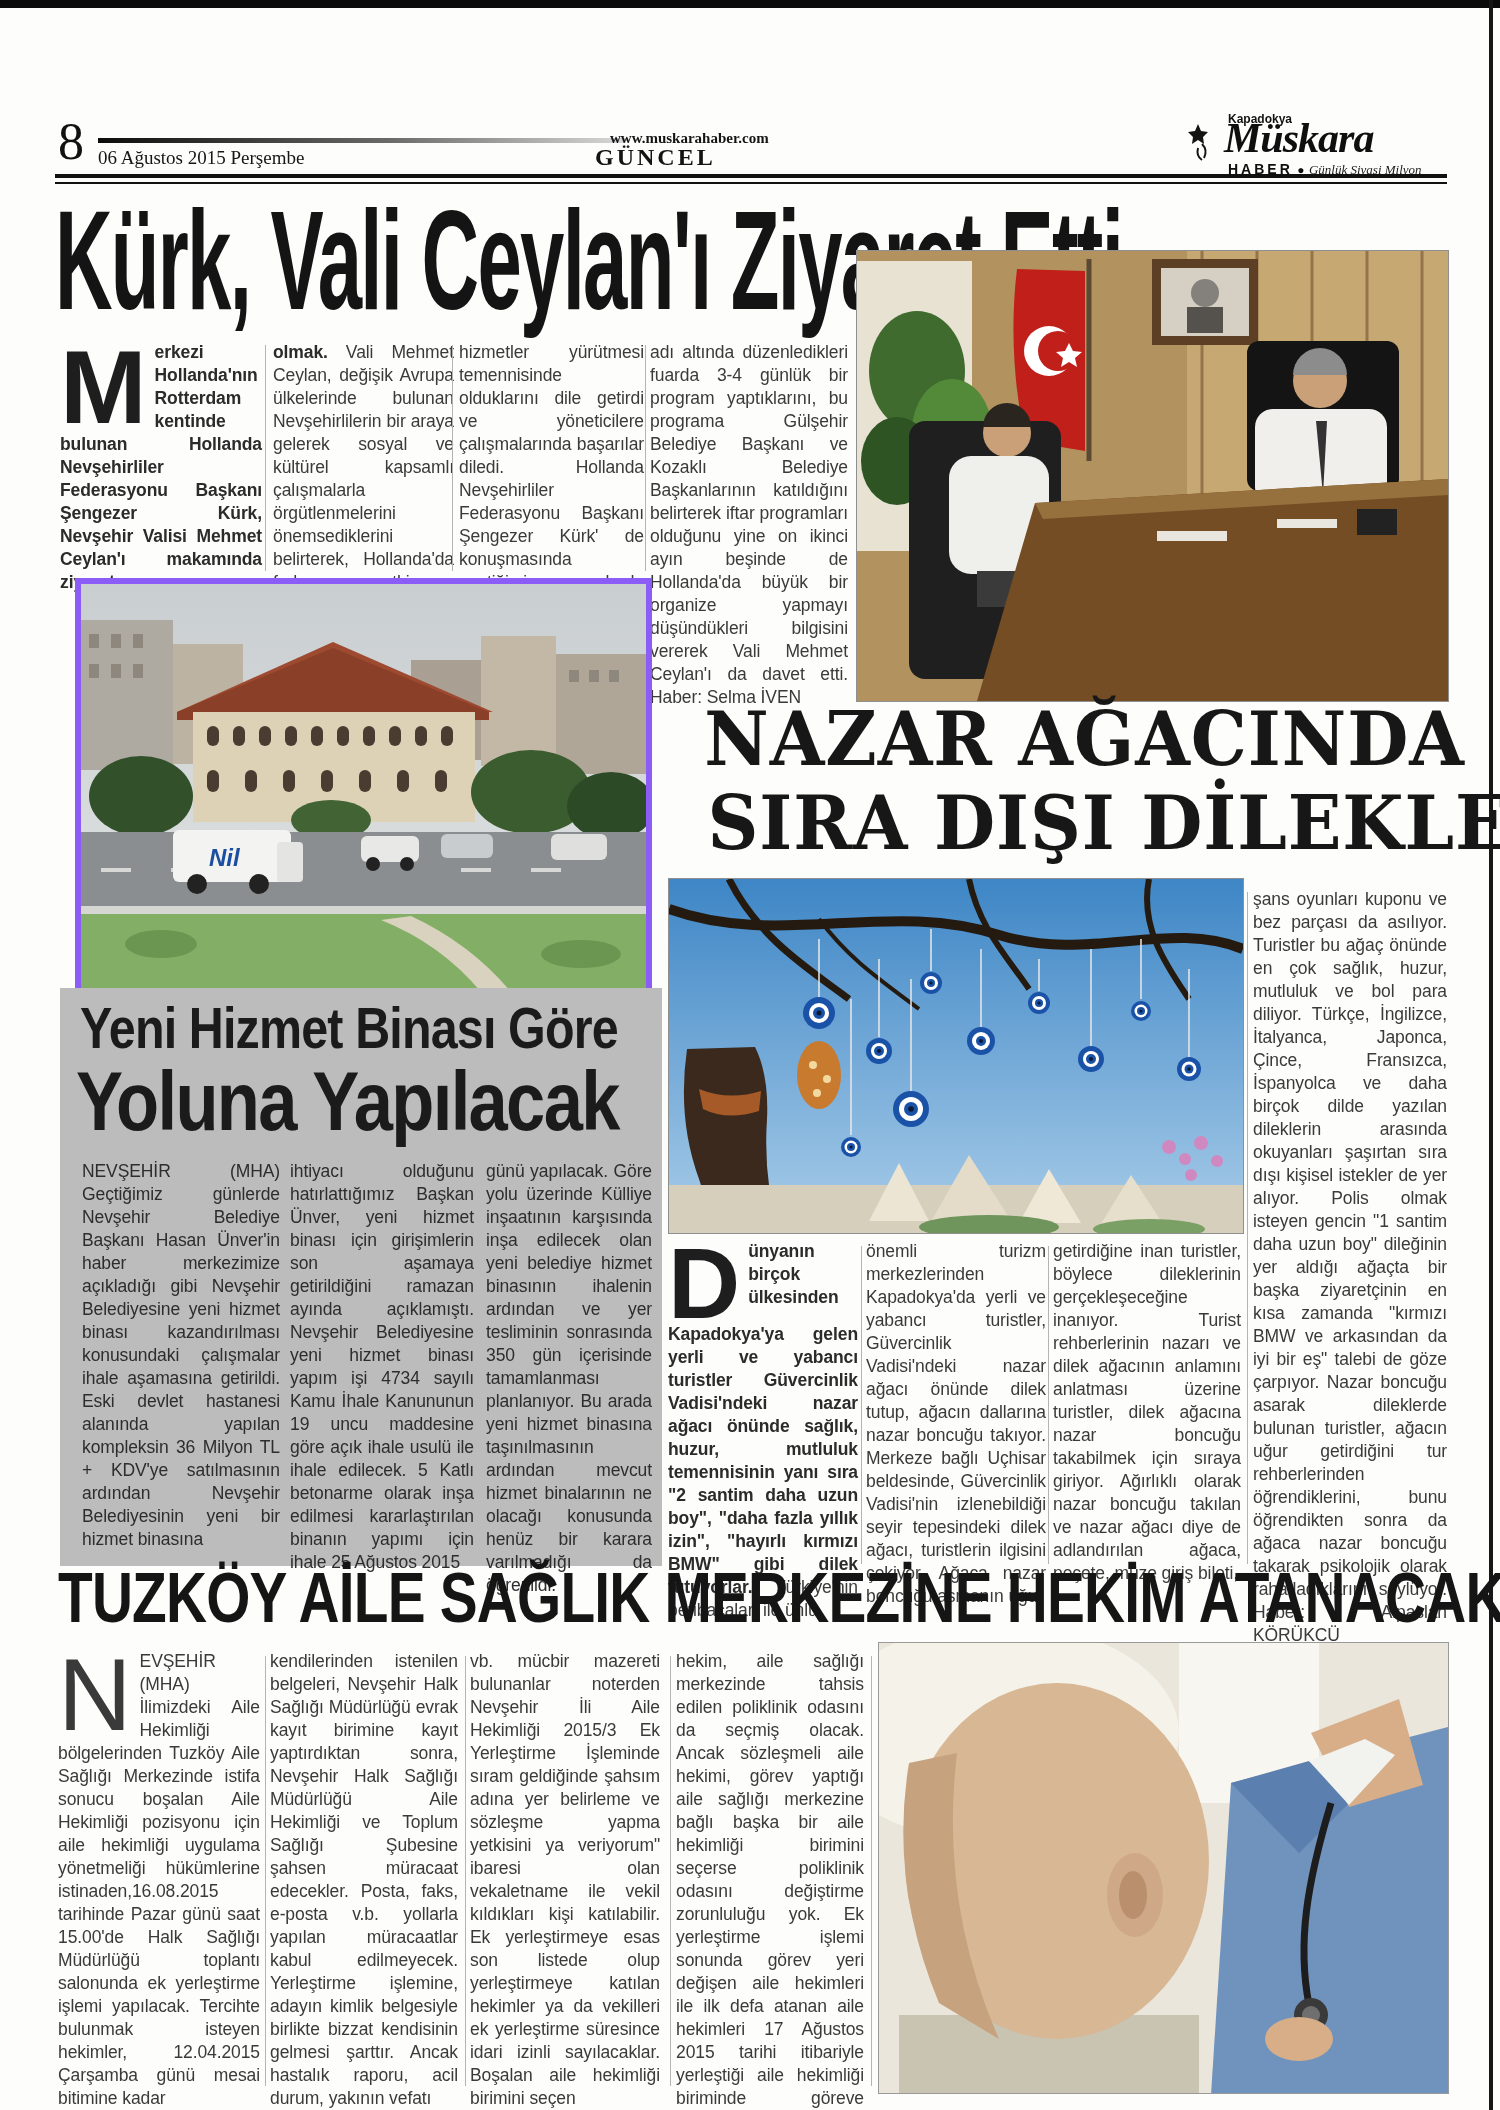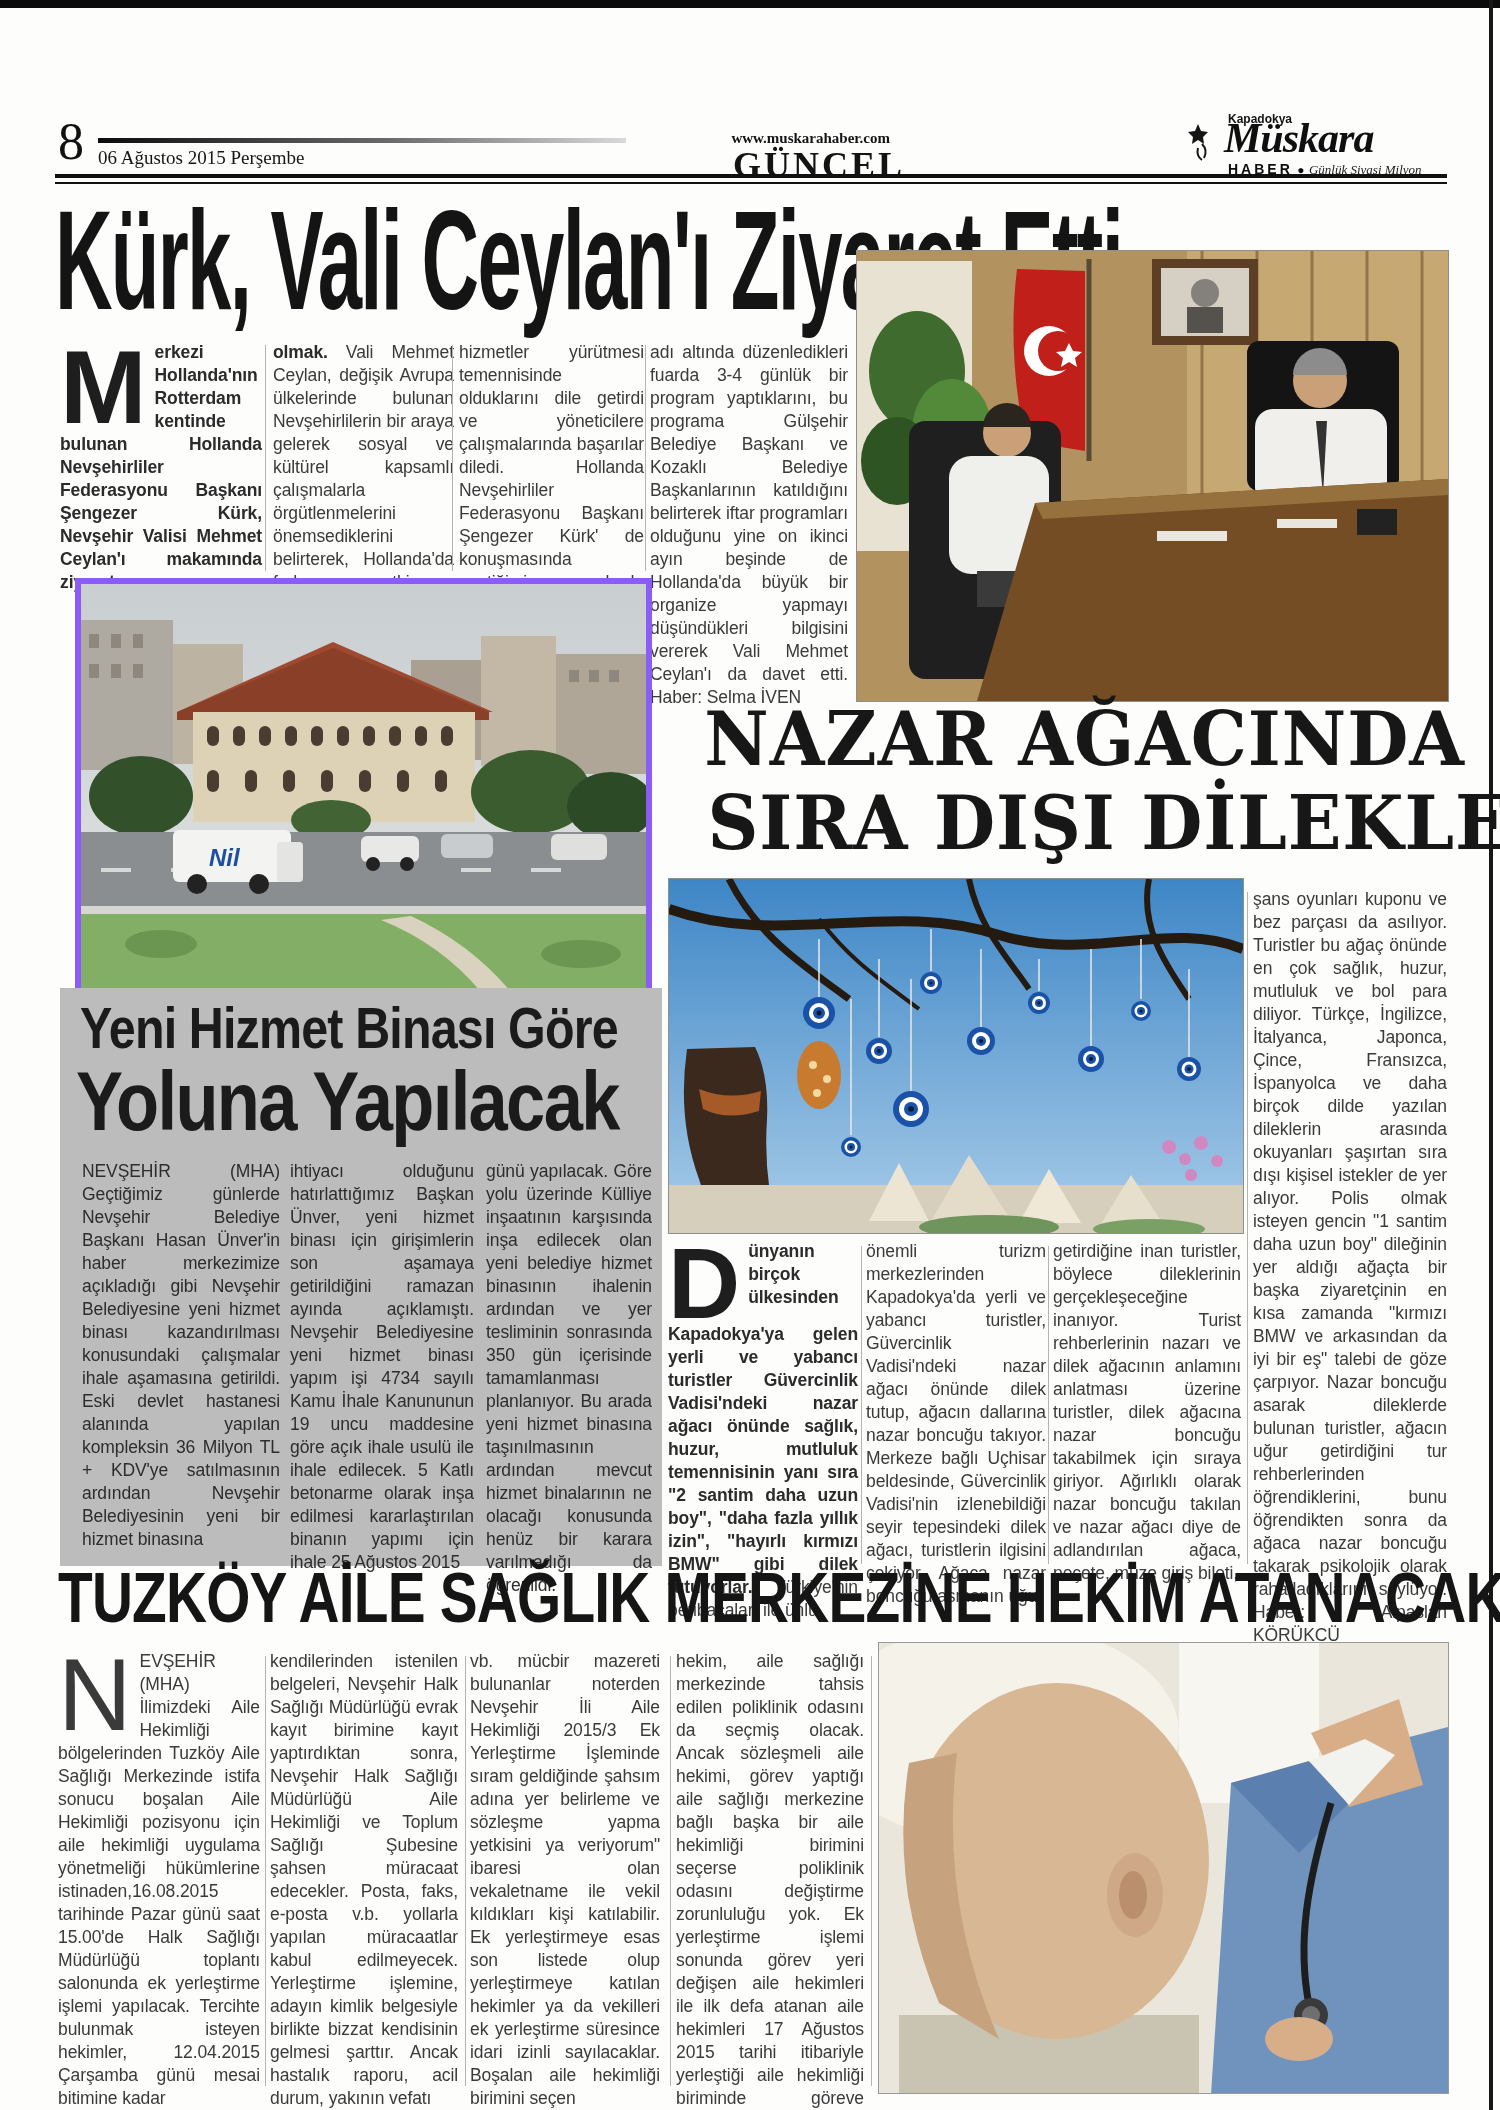--- a/index.html
+++ b/index.html
@@ -17,37 +17,37 @@
   .hl-span{display:inline-block;white-space:nowrap;font-weight:bold;color:#141414;line-height:1;}
   .hl1{font-size:141px;transform:scaleX(0.565);transform-origin:left top;letter-spacing:-3px;}
   .hl-nazar{font-family:"DejaVu Serif",serif;font-size:75px;transform:scaleX(0.94);
             transform-origin:center top;letter-spacing:1px;color:#171717;}
   .hl-yh1{font-size:57px;transform:scaleX(0.85);transform-origin:left top;letter-spacing:-1px;color:#1b1b1b;}
   .hl-yh2{font-size:83px;transform:scaleX(0.85);transform-origin:left top;letter-spacing:-2px;color:#1b1b1b;}
   .hl-tuz{font-size:71px;transform:scaleX(0.80);transform-origin:left top;letter-spacing:-1px;color:#151515;}
   .vsep{position:absolute;width:1px;background:#b4b4b0;}
   .photo{position:absolute;overflow:hidden;}
   .photo svg{display:block;}
-  .center{text-align:right;}
+  .center{text-align:left;}
 </style>
 </head>
 <body>
 
 <div class="page">
 
   <div class="abs" style="left:0;top:0;width:1500px;height:8px;background:#0b0b0b;"></div>
   <div class="abs" style="left:1489px;top:0;width:4px;height:2110px;background:#161616;"></div>
 
   <div class="abs serif" style="left:58px;top:112px;font-size:52px;color:#111;">8</div>
   <div class="abs" style="left:98px;top:138px;width:528px;height:5px;
               background:linear-gradient(to right,#0c0c0c,#6a6a6a 55%,#d9d9d9);"></div>
   <div class="abs serif" style="left:98px;top:147px;font-size:19px;color:#161616;">06 Ağustos 2015 Perşembe</div>
 
   <div class="abs serif center" style="left:610px;top:130px;width:280px;font-size:15px;font-weight:bold;color:#141414;">www.muskarahaber.com</div>
-  <div class="abs serif center" style="left:595px;top:144px;width:310px;font-size:36px;font-weight:bold;letter-spacing:3px;color:#131313;">GÜNCEL</div>
+  <div class="abs serif center" style="left:595px;top:144px;width:310px;font-size:24px;font-weight:bold;letter-spacing:3px;color:#131313;">GÜNCEL</div>
 
   <div class="abs" style="left:1158px;top:112px;width:300px;height:60px;">
     <span class="abs" style="left:0;top:2px;">
       <svg width="62" height="54" viewBox="0 0 62 54">
         <path d="M30 4 A22 22 0 1 0 30 50 A17 17 0 1 1 30 4 Z" fill="#141414"></path>
         <path d="M40 10 l3 7 7 1 -5 5 1 7 -6 -4 -6 4 1 -7 -5 -5 7 -1 Z" fill="#141414"></path>
         <path d="M44 30 q6 6 2 14 M40 34 q-2 8 4 12" stroke="#141414" stroke-width="2" fill="none"></path>
       </svg>
     </span>
     <div class="abs" style="left:70px;top:0;font-size:12px;font-weight:bold;color:#121212;">Kapadokya</div>

